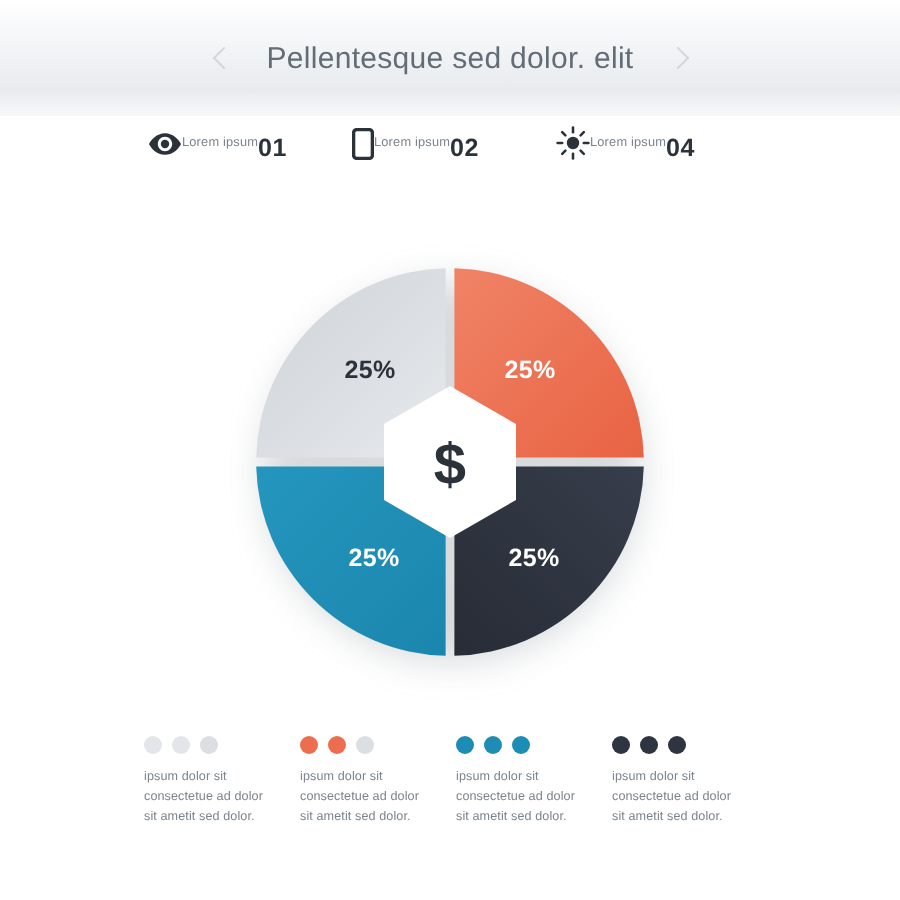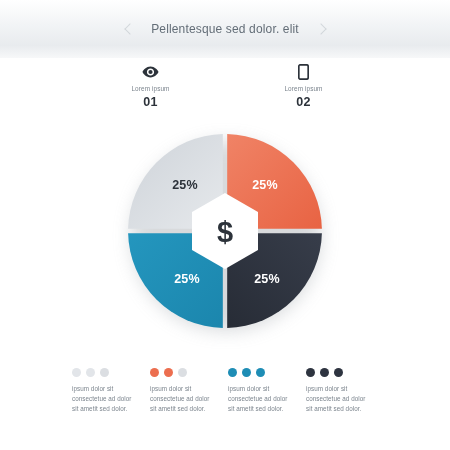--- a/index.html
+++ b/index.html
@@ -56,38 +56,38 @@
     top: 1px;
     width: 7px;
     height: 7px;
     border-top: 1.6px solid #9aa3ab;
     border-right: 1.6px solid #9aa3ab;
   }
   .chev.left::before { transform: rotate(-135deg); }
   .chev.right::before { transform: rotate(45deg); }
 
   .header-title {
-    font-size: 12px;
+    font-size: 15px;
     color: #636d77;
     letter-spacing: .15px;
     white-space: nowrap;
   }
 
   
   .icon-row {
     position: absolute;
     left: 74px;
     top: 62px;
     width: 306px;
     display: flex;
   }
   .icon-cell {
     flex: 1 1 0;
     display: flex;
-    flex-direction: column;
+    flex-direction: row;
     align-items: center;
     text-align: center;
   }
   .icon-glyph {
     height: 19px;
     display: flex;
     align-items: center;
     justify-content: center;
     color: #2c323a;
     margin-bottom: 5px;
@@ -204,20 +204,39 @@
     <div class="icon-cell">
       <span class="icon-glyph">
         <svg width="11" height="16" viewBox="0 0 11 16">
           <rect x="0.8" y="0.8" width="9.4" height="14.4" rx="1.6" fill="none" stroke="#2c323a" stroke-width="1.7"></rect>
         </svg>
       </span>
       <span class="icon-label">Lorem ipsum</span>
       <span class="icon-num">02</span>
     </div>
 
+    <div class="icon-cell">
+      <span class="icon-glyph">
+        <svg width="17" height="17" viewBox="0 0 17 17">
+          <circle cx="8.5" cy="8.5" r="3.1" fill="#2c323a"></circle>
+          <g stroke="#2c323a" stroke-width="1.3" stroke-linecap="round">
+            <line x1="8.5" y1="0.8" x2="8.5" y2="3.1"></line>
+            <line x1="8.5" y1="13.9" x2="8.5" y2="16.2"></line>
+            <line x1="0.8" y1="8.5" x2="3.1" y2="8.5"></line>
+            <line x1="13.9" y1="8.5" x2="16.2" y2="8.5"></line>
+            <line x1="3.1" y1="3.1" x2="4.7" y2="4.7"></line>
+            <line x1="12.3" y1="12.3" x2="13.9" y2="13.9"></line>
+            <line x1="13.9" y1="3.1" x2="12.3" y2="4.7"></line>
+            <line x1="4.7" y1="12.3" x2="3.1" y2="13.9"></line>
+          </g>
+        </svg>
+      </span>
+      <span class="icon-label">Lorem ipsum</span>
+      <span class="icon-num">04</span>
+    </div>
 
   </div>
 
   <div class="pie-wrap">
     <div class="pie-shadow"></div>
     <svg class="pie-svg" width="200" height="200" viewBox="0 0 200 200">
       <defs>
         <linearGradient id="gq0" x1="0" y1="0" x2="1" y2="1">
           <stop offset="0" stop-color="#f08366"></stop>
             <stop offset="1" stop-color="#e86343"></stop>

